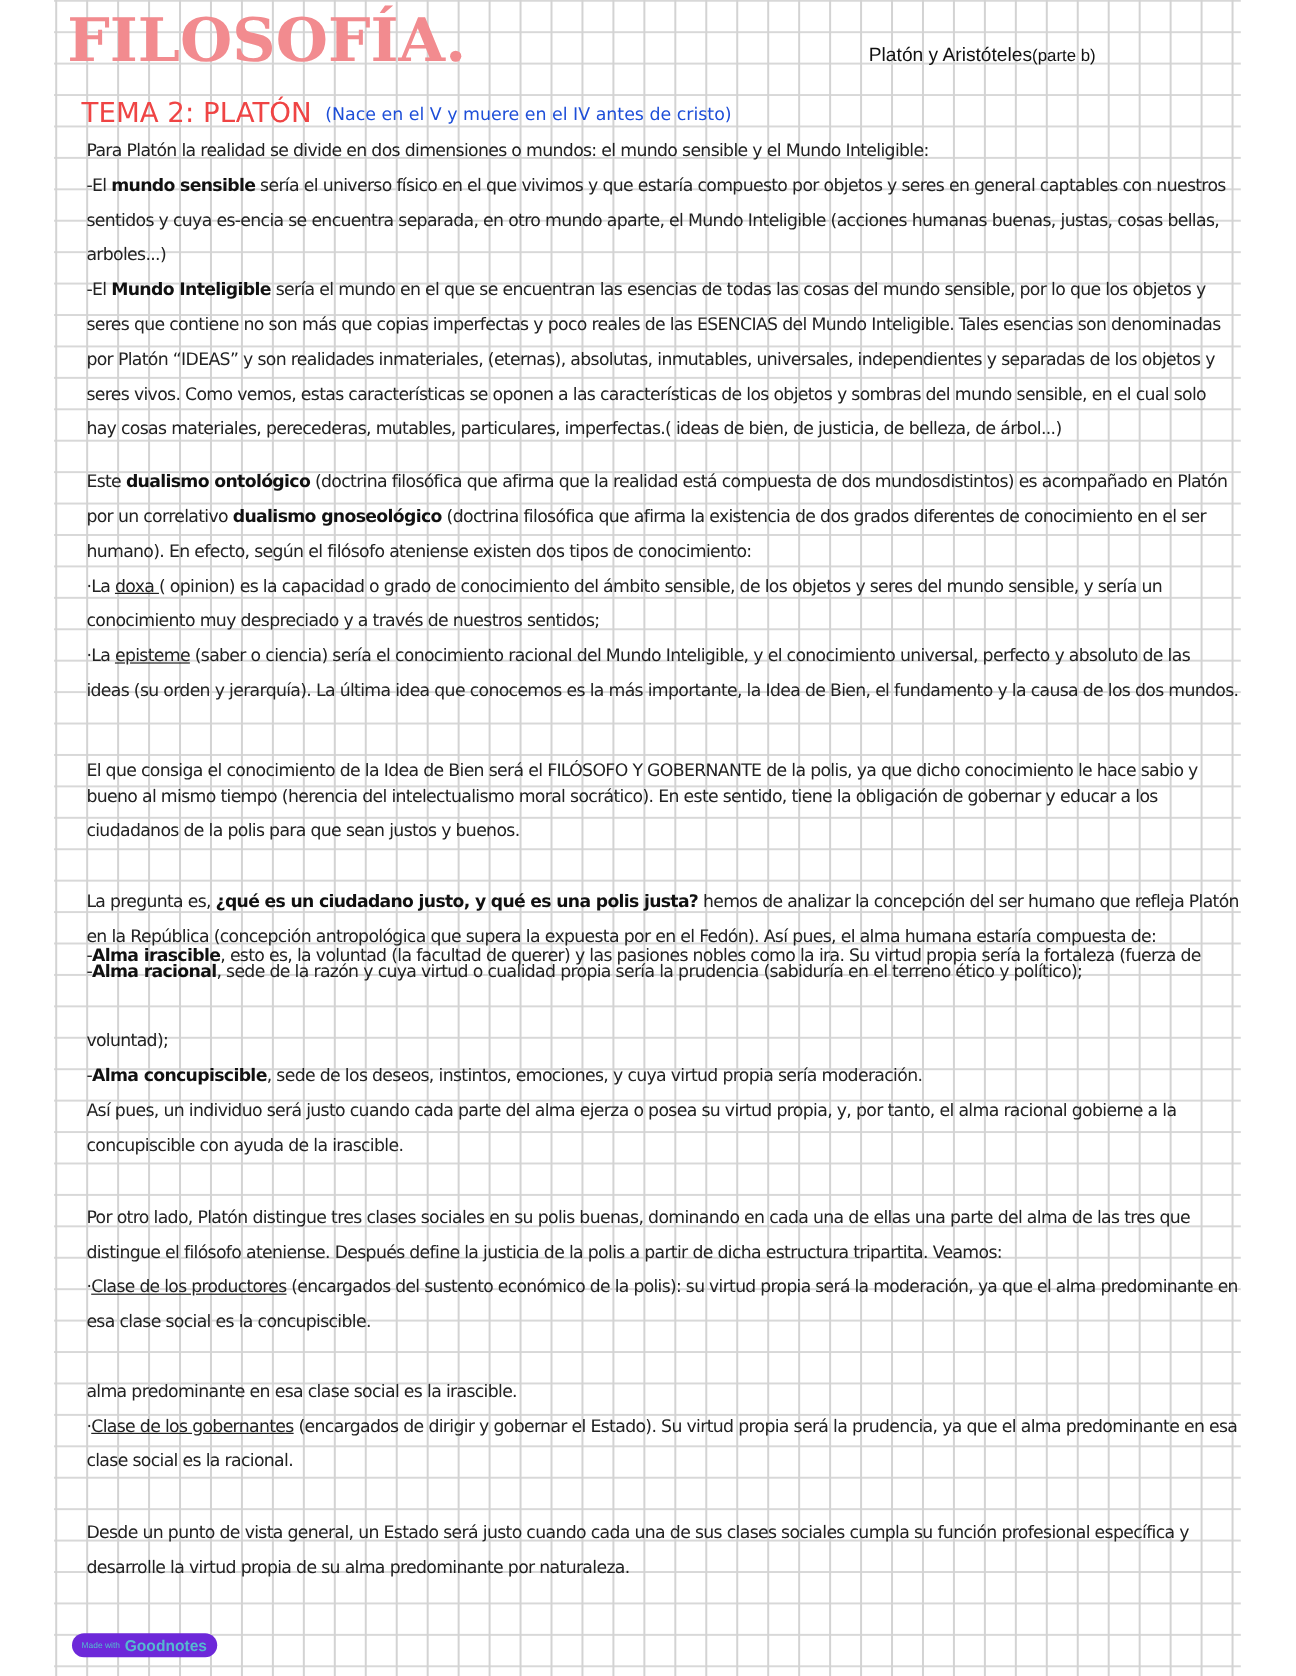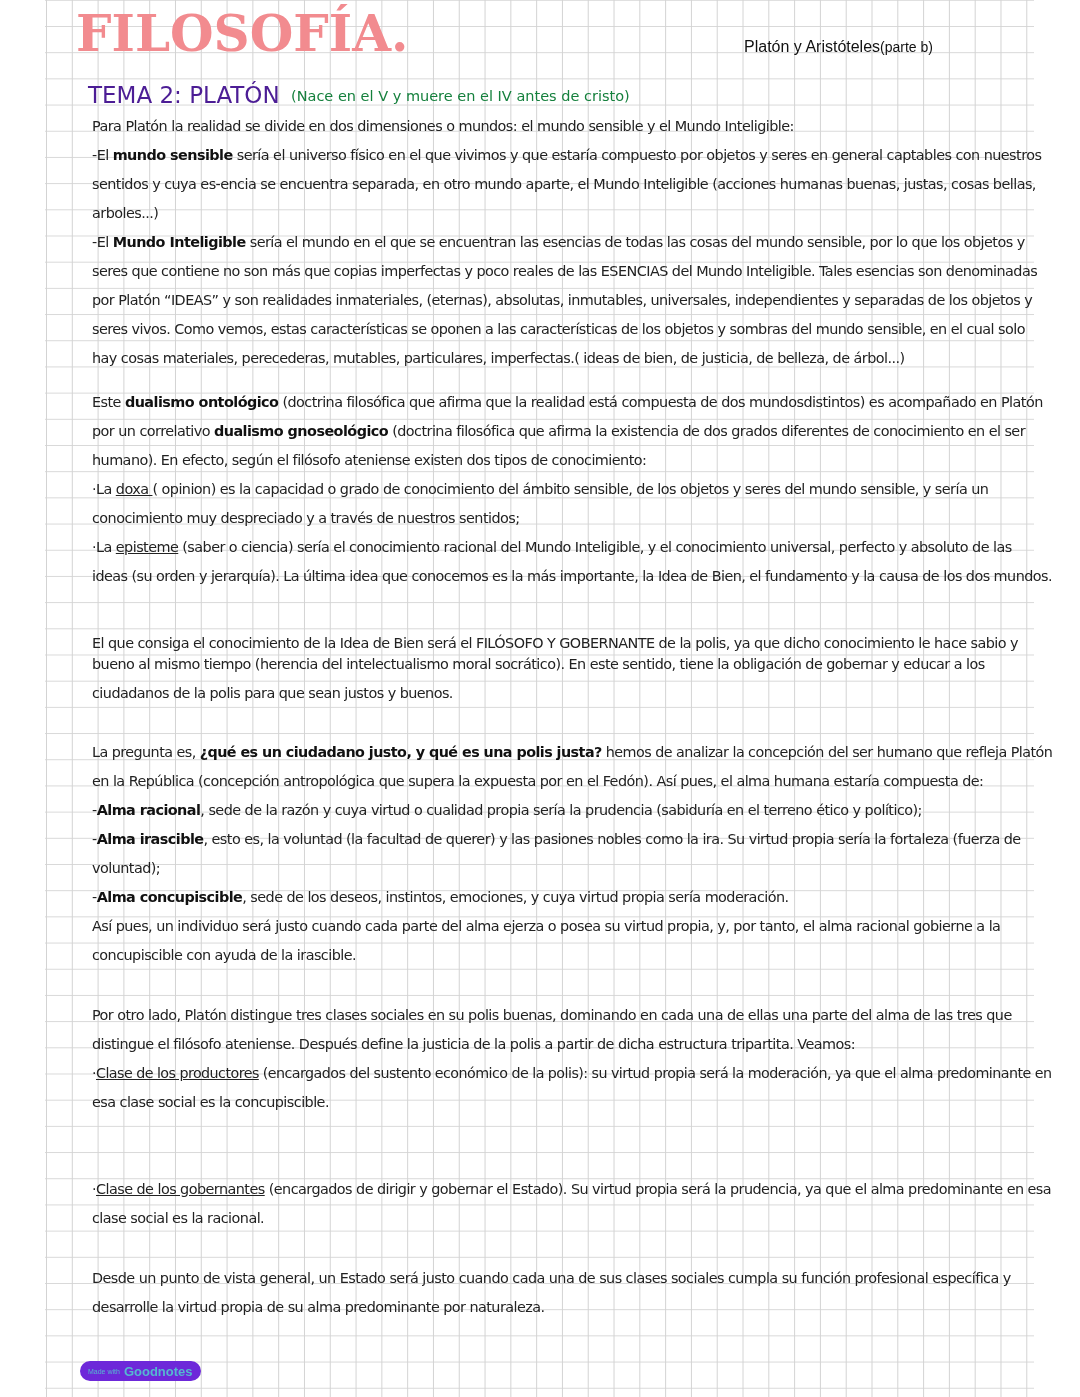--- a/index.html
+++ b/index.html
@@ -11,39 +11,39 @@
   }
   .grid {
     position: absolute; left: 45px; top: 0; width: 989px; height: 1397px;
     background-image:
       linear-gradient(to right, #d3d3d3 1.4px, transparent 1.4px),
       linear-gradient(to bottom, #d8d8d8 1.4px, transparent 1.4px);
     background-size: 25.8px 100%, 100% 26.2px;
     background-position: 1px 0, 0 26px;
     z-index: 0;
   }
-  .content { position: absolute; left: 0; top: 0; width: 960px; height: 1397px; z-index: 1; margin-left: 20px; }
+  .content { position: absolute; left: 0; top: 0; width: 960px; height: 1397px; z-index: 1; }
 
   .title {
     position: absolute; left: 56px; top: 4px;
     font-family: "DejaVu Serif", serif; font-weight: bold;
     font-size: 50px; letter-spacing: 0px; color: #f28b8f; margin: 0; line-height: 60px;
   }
   .subtitle {
     position: absolute; left: 724px; top: 38px;
     font-family: "Liberation Sans", sans-serif; font-size: 16px; color: #111;
   }
   .subtitle .small { font-size: 14px; }
   .tema {
     position: absolute; left: 68px; top: 82px;
-    font-family: "DejaVu Sans", sans-serif; font-size: 23px; color: #4c1d95;
+    font-family: "DejaVu Sans", sans-serif; font-size: 23px; color: #ef4444;
     letter-spacing: 0px; font-weight: normal;
   }
   .tema-note {
-    position: absolute; left: 271px; top: 88px; font-size: 14.5px; color: #15803d;
+    position: absolute; left: 271px; top: 88px; font-size: 14.5px; color: #1d4ed8;
     font-family: "DejaVu Sans", sans-serif;
   }
   .line {
     position: absolute; left: 72px; white-space: nowrap;
     font-family: "DejaVu Sans", sans-serif; font-size: 14.4px; line-height: 20px;
     color: #222; letter-spacing: -0.55px;
   }
   .line b { font-weight: bold; color: #111; }
   .line u { text-decoration: underline; }
   .badge {
@@ -90,30 +90,31 @@
   <div class="line" style="top: 566px; transform-origin: left top; transform: scaleX(0.999);">ideas (su orden y jerarquía). La última idea que conocemos es la más importante, la Idea de Bien, el fundamento y la causa de los dos mundos.</div>
 
   <div class="line" style="top:633px">El que consiga el conocimiento de la Idea de Bien será el FILÓSOFO Y GOBERNANTE de la polis, ya que dicho conocimiento le hace sabio y</div>
   <div class="line" style="top:654px">bueno al mismo tiempo (herencia del intelectualismo moral socrático). En este sentido, tiene la obligación de gobernar y educar a los</div>
   <div class="line" style="top:683px">ciudadanos de la polis para que sean justos y buenos.</div>
 
   <div class="line" style="top: 742px; transform-origin: left top; transform: scaleX(0.9959);"><span>La pregunta es, </span><b>¿qué es un ciudadano justo, y qué es una polis justa?</b><span> hemos de analizar la concepción del ser humano que refleja Platón</span></div>
   <div class="line" style="top:771px">en la República (concepción antropológica que supera la expuesta por en el Fedón). Así pues, el alma humana estaría compuesta de:</div>
 
   <div class="line" style="top:800px"><span>-</span><b>Alma racional</b><span>, sede de la razón y cuya virtud o cualidad propia sería la prudencia (sabiduría en el terreno ético y político);</span></div>
-  <div class="line" style="top:829px"><span>-</span><b>Alma irascible</b><span>, esto es, la voluntad (la facultad de querer) y las pasiones nobles como la ira. Su virtud propia sería la fortaleza (fuerza de</span></div>
+  <div class="line" style="top:787px"><span>-</span><b>Alma irascible</b><span>, esto es, la voluntad (la facultad de querer) y las pasiones nobles como la ira. Su virtud propia sería la fortaleza (fuerza de</span></div>
   <div class="line" style="top:858px">voluntad);</div>
   <div class="line" style="top:887px"><span>-</span><b>Alma concupiscible</b><span>, sede de los deseos, instintos, emociones, y cuya virtud propia sería moderación.</span></div>
   <div class="line" style="top:916px">Así pues, un individuo será justo cuando cada parte del alma ejerza o posea su virtud propia, y, por tanto, el alma racional gobierne a la</div>
   <div class="line" style="top:945px">concupiscible con ayuda de la irascible.</div>
 
   <div class="line" style="top:1005px">Por otro lado, Platón distingue tres clases sociales en su polis buenas, dominando en cada una de ellas una parte del alma de las tres que</div>
   <div class="line" style="top:1034px">distingue el filósofo ateniense. Después define la justicia de la polis a partir de dicha estructura tripartita. Veamos:</div>
   <div class="line" style="top: 1063px; transform-origin: left top; transform: scaleX(0.9917);"><span>·</span><u>Clase de los productores</u><span> (encargados del sustento económico de la polis): su virtud propia será la moderación, ya que el alma predominante en</span></div>
   <div class="line" style="top:1092px">esa clase social es la concupiscible.</div>
+  <div class="line" style="top:1150px">alma predominante en esa clase social es la irascible.</div>
   <div class="line" style="top:1179px"><span>·</span><u>Clase de los gobernantes</u><span> (encargados de dirigir y gobernar el Estado). Su virtud propia será la prudencia, ya que el alma predominante en esa</span></div>
   <div class="line" style="top:1208px">clase social es la racional.</div>
 
   <div class="line" style="top:1268px">Desde un punto de vista general, un Estado será justo cuando cada una de sus clases sociales cumpla su función profesional específica y</div>
   <div class="line" style="top:1297px">desarrolle la virtud propia de su alma predominante por naturaleza.</div>
 
   <div class="badge">
     <span class="made">Made with</span>
     <span class="brand">Goodnotes</span>
   </div>

